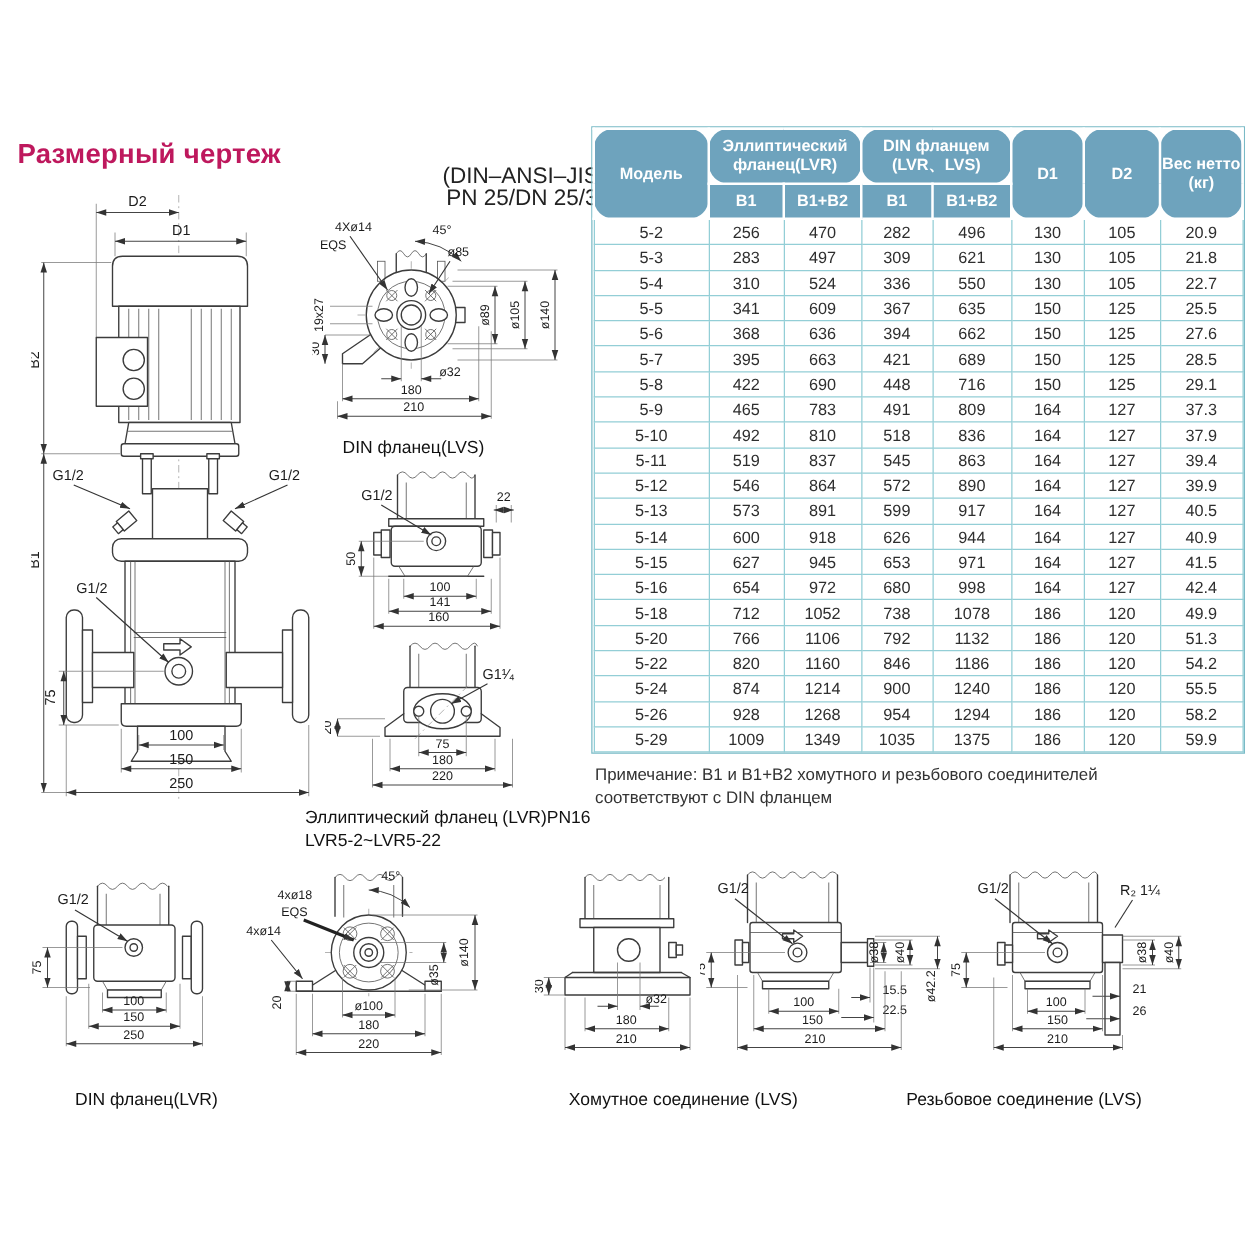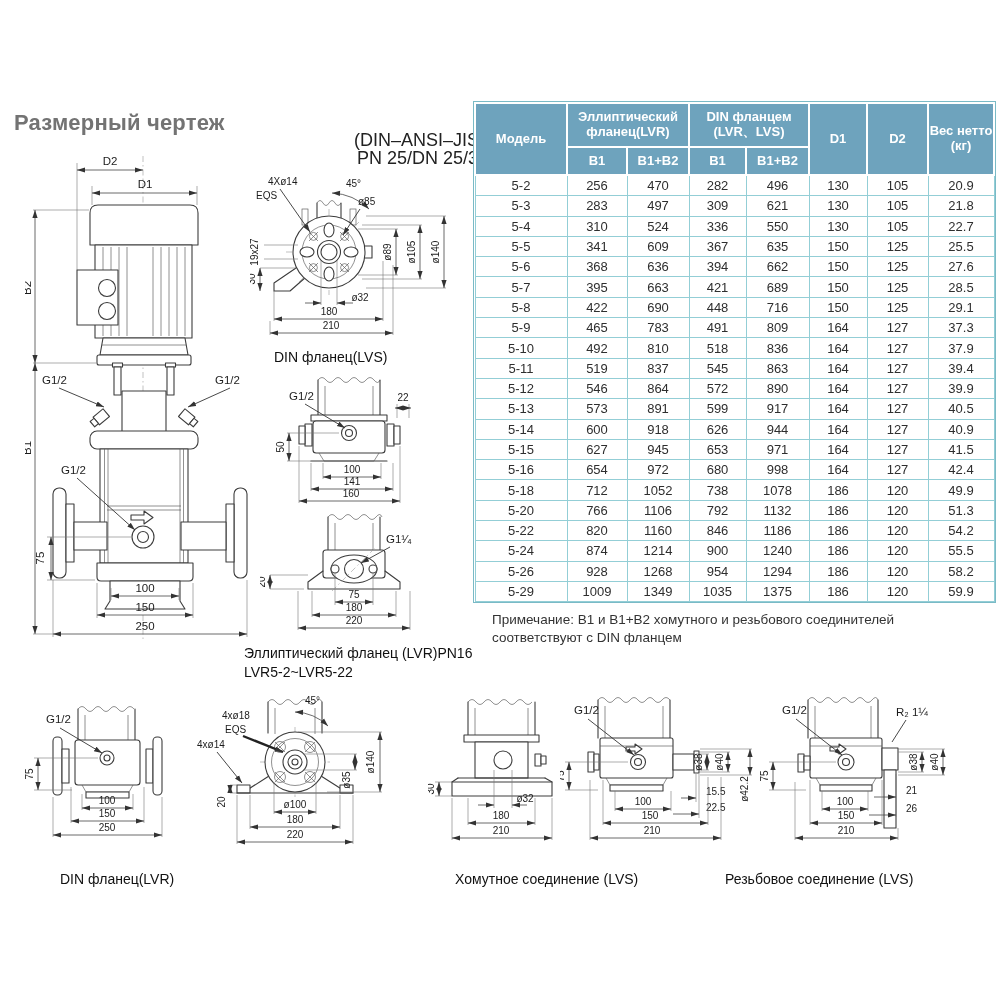--- a/index.html
+++ b/index.html
@@ -1,28 +1,28 @@
 <!DOCTYPE html>
 <html><head>
 <meta charset="utf-8">
 <style>
   html,body{margin:0;padding:0;background:#fff;font-family:"Liberation Sans",sans-serif;}
   #canvas{position:relative;width:1000px;height:1000px;background:#fff;overflow:hidden;}
   .abs{position:absolute;}
-  .page-title{font-size:22px;font-weight:bold;color:#737373;letter-spacing:0.2px;}
+  .page-title{font-size:22px;font-weight:bold;color:#be185d;letter-spacing:0.2px;}
   .anno{font-size:18px;color:#222;}
   .cap{font-size:14px;color:#111;}
   .cap-c{text-align:left;}
-  .note{font-size:13.5px;color:#333;line-height:1.35;margin-left:16px;}
+  .note{font-size:13.5px;color:#333;line-height:1.35;}
   
   .table-wrap{position:absolute;left:473px;top:101px;border:1px solid #7abac6;}
   table.dim-table{border-collapse:collapse;table-layout:fixed;width:519px;}
   .dim-table thead th{background:#6ea3bd;color:#fff;font-weight:bold;border:2px solid #fff;
     font-size:13px;line-height:1.12;padding:1px 0;text-align:center;}
-  .dim-table thead tr.r1 th{height:40px;}
+  .dim-table thead tr.r1 th{height:40px;border-radius:16px;}
   .dim-table thead tr.r2 th{height:24px;}
   .dim-table tbody td{border:1px solid #93ced6;text-align:center;color:#2e2e2e;
     font-size:13px;height:19.3px;padding:0;}
   
   svg text{font-family:"Liberation Sans",sans-serif;}
   .dt{font-size:10px;fill:#1c1c1c;}
   .dt2{font-size:11.5px;fill:#1c1c1c;}
   .ol{fill:none;stroke:#3c3c3c;stroke-width:1.1;stroke-linejoin:round;stroke-linecap:round;}
   .olf{fill:#fff;stroke:#3c3c3c;stroke-width:1.1;stroke-linejoin:round;}
   .thin{fill:none;stroke:#555;stroke-width:0.65;}

